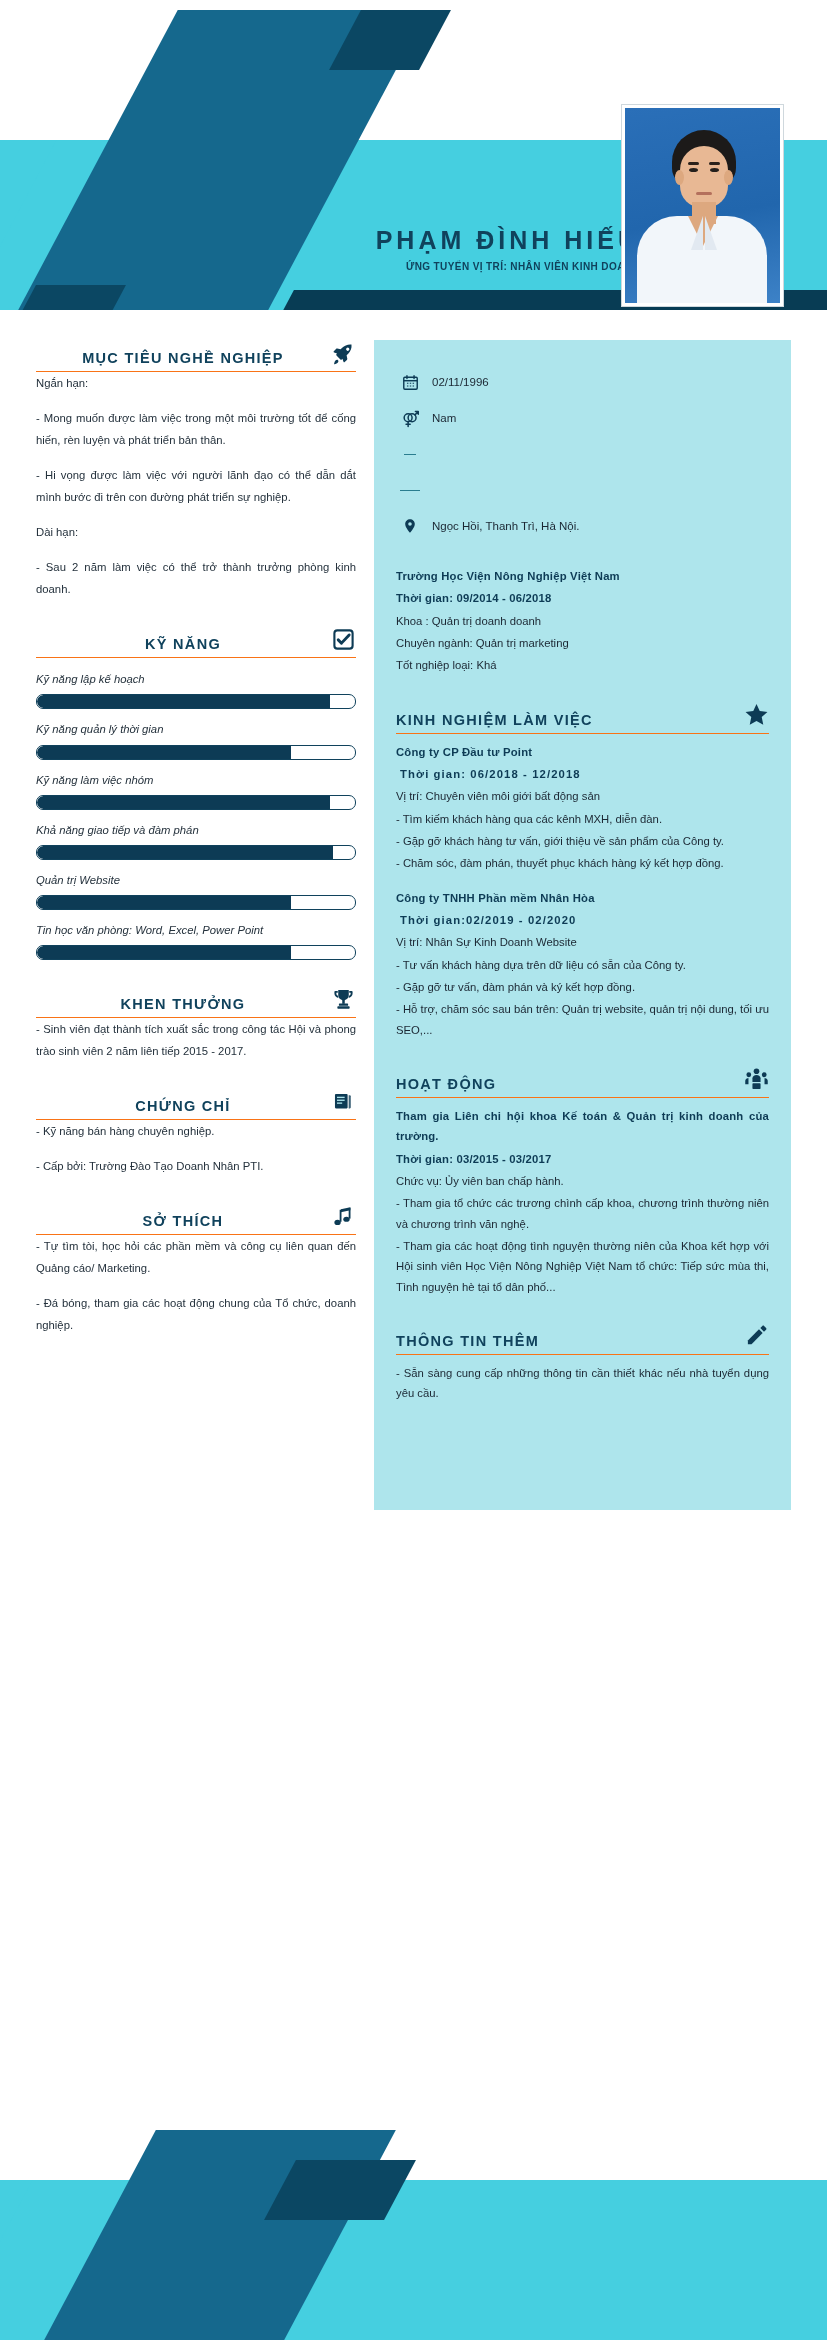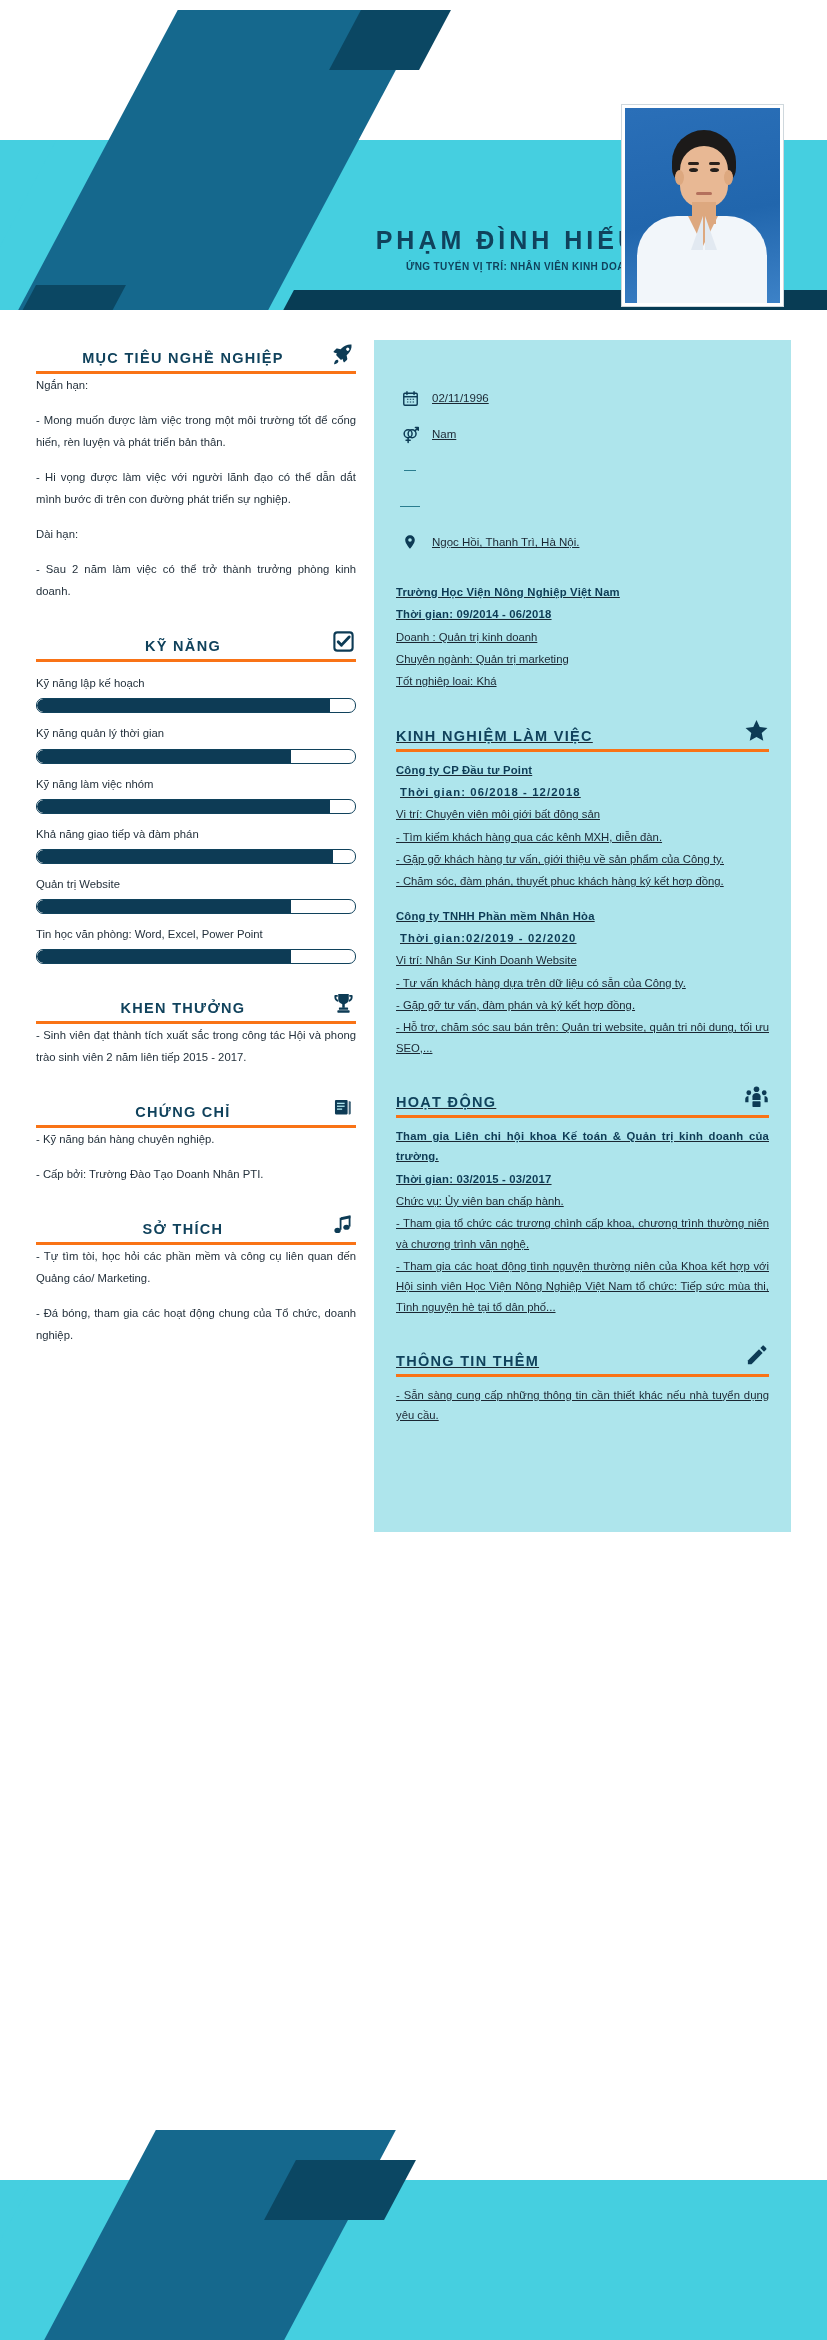--- a/index.html
+++ b/index.html
@@ -125,27 +125,27 @@
 
   
   .col-left{
     position:absolute;left:36px;top:340px;width:320px;
   }
   .col-right{
     position:absolute;left:374px;top:340px;width:417px;
     background:#aee5ec;
     padding:0 0 60px 0;
   }
-  .col-right-inner{padding:32px 22px 20px 22px;text-decoration:underline;}
+  .col-right-inner{padding:16px 22px 20px 22px;}
 
   
   .sec{margin-bottom:26px;}
   .sec-head{
     display:flex;align-items:flex-end;justify-content:space-between;
-    border-bottom:3px solid #f97316;padding-bottom:5px;
+    border-bottom:1px solid #f97316;padding-bottom:5px;
   }
   .sec-title{
     font-size:14.5px;font-weight:bold;color:#10425c;letter-spacing:1.3px;
     white-space:nowrap;
   }
   .sec-title.ctr{flex:1;text-align:center;}
   .sec-icon{width:26px;height:26px;flex:0 0 auto;display:flex;align-items:center;justify-content:center;}
   .sec-icon svg{display:block;}
 
   .sec-body{font-size:11.3px;line-height:1.95;color:#24313c;text-align:justify;}
@@ -161,21 +161,21 @@
 
   
   .contact{padding:8px 0 14px 4px;}
   .contact-row{display:flex;align-items:center;gap:12px;height:36px;font-size:11.5px;color:#1b2733;}
   .contact-icon{width:20px;display:flex;justify-content:center;align-items:center;color:#0d3b55;}
   .dash-s{display:inline-block;width:12px;border-top:1.5px solid #2a7d8f;}
   .dash-l{display:inline-block;width:26px;border-top:1.5px solid #2a7d8f;}
 
   
   .skill{margin-bottom:11px;}
-  .skill-label{font-size:11.3px;color:#24313c;line-height:1.7;margin-bottom:5px;}
+  .skill-label{font-size:11.3px;color:#24313c;line-height:1.7;margin-bottom:5px;font-style:italic;}
   .skill-track{
     position:relative;height:13px;border:1.4px solid #10425c;border-radius:7px;
     background:#ffffff;overflow:hidden;
   }
   .skill-fill{position:absolute;left:0;top:0;bottom:0;background:#0d3b55;border-radius:7px 0 0 7px;}
 
   
   .ico{fill:#0d3b55;}
 </style>
 </head>
@@ -389,21 +389,21 @@
               </svg>
           </span>
           <span>Ngọc Hồi, Thanh Trì, Hà Nội.</span>
         </div>
       </div>
 
       <div class="sec">
         <div class="r-body" style="padding-top:8px;">
           <p class="r-strong">Trường Học Viện Nông Nghiệp Việt Nam</p>
           <p class="r-strong">Thời gian: 09/2014 - 06/2018</p>
-          <p>Doanh : Quản trị kinh doanh</p>
+          <p>Khoa : Quản trị doanh doanh</p>
           <p>Chuyên ngành: Quản trị marketing</p>
           <p>Tốt nghiệp loại: Khá</p>
         </div>
       </div>
 
       <div class="sec">
         <div class="sec-head">
           <div class="sec-title">KINH NGHIỆM LÀM VIỆC</div>
           <div class="sec-icon">
             <svg width="25" height="25" viewBox="0 0 24 24">

